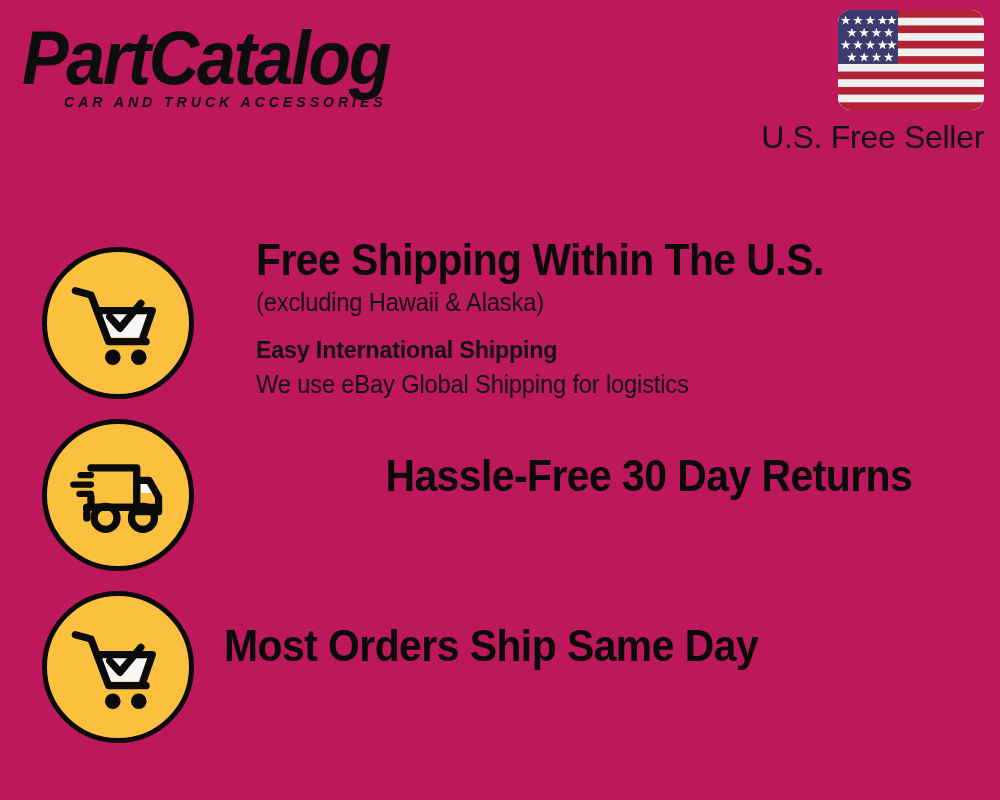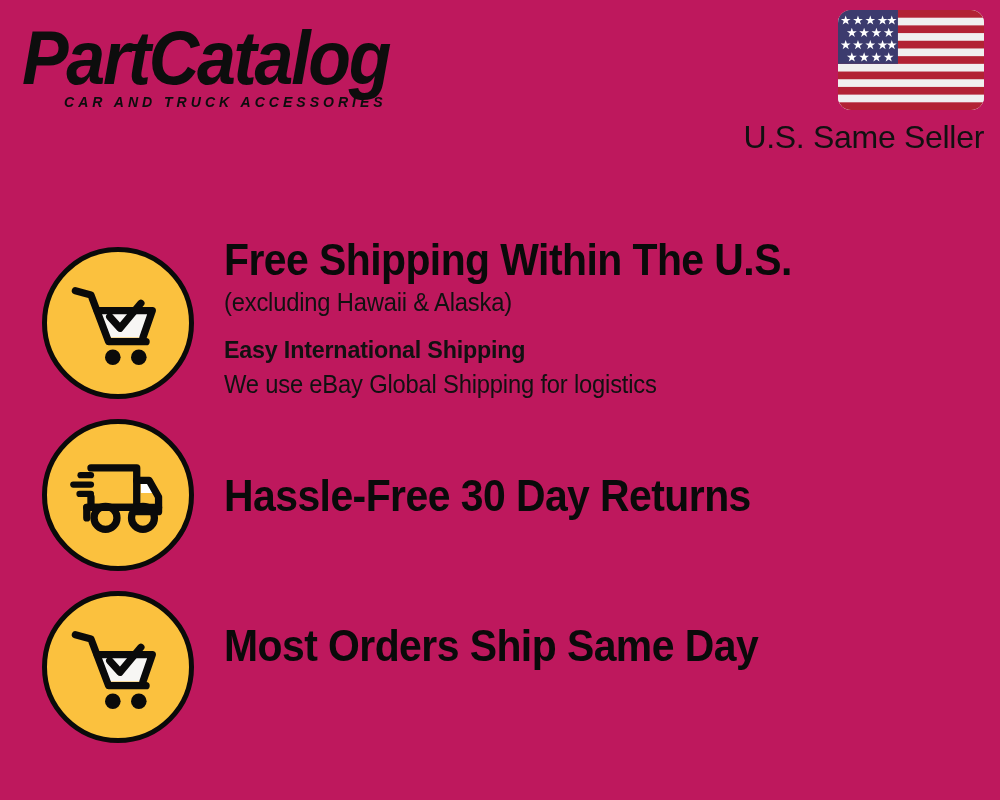--- a/index.html
+++ b/index.html
@@ -133,25 +133,25 @@
     white-space: nowrap;
   }
   .feature-sub.strong {
     font-weight: bold;
     font-size: 24.5px;
   }
 
   
   #row-shipping        { top: 247px; }
   #row-shipping .feature-icon { top: 0px; }
-  #row-shipping .feature-text { top: -12px; }
+  #row-shipping .feature-text { top: -12px; margin-left: 32px; }
 
   #row-returns         { top: 419px; }
   #row-returns .feature-icon { top: 0px; }
-  #row-returns .feature-text { top: 52px; }
+  #row-returns .feature-text { top: 32px; text-align: right; }
 
   #row-same-day        { top: 591px; }
   #row-same-day .feature-icon { top: 0px; }
   #row-same-day .feature-text { top: 30px; }
 </style>
 </head>
 <body>
 
 <div id="page">
 
@@ -193,21 +193,21 @@
         <polygon points="70,39 71.6,43.6 76.4,43.6 72.5,46.4 74,51 70,48.2 66,51 67.5,46.4 63.6,43.6 68.4,43.6"></polygon>
 
         <polygon points="18,55 19.6,59.6 24.4,59.6 20.5,62.4 22,67 18,64.2 14,67 15.5,62.4 11.6,59.6 16.4,59.6"></polygon>
         <polygon points="34,55 35.6,59.6 40.4,59.6 36.5,62.4 38,67 34,64.2 30,67 31.5,62.4 27.6,59.6 32.4,59.6"></polygon>
         <polygon points="50,55 51.6,59.6 56.4,59.6 52.5,62.4 54,67 50,64.2 46,67 47.5,62.4 43.6,59.6 48.4,59.6"></polygon>
         <polygon points="66,55 67.6,59.6 72.4,59.6 68.5,62.4 70,67 66,64.2 62,67 63.5,62.4 59.6,59.6 64.4,59.6"></polygon>
       </g>
     </svg>
   </div>
 
-  <div class="seller-line">U.S. Same Seller</div>
+  <div class="seller-line">U.S. Free Seller</div>
 
   <div class="feature" id="row-shipping">
     <div class="feature-icon">
       <svg viewBox="0 0 100 100" aria-hidden="true">
 
         <path d="M31 37 H82 L74 64 H39 Z" fill="#F7F6F4"></path>
 
         <path d="M9 19 L24 23 L41 68 H77" fill="none" stroke="#0A0A0A" stroke-width="7" stroke-linecap="round" stroke-linejoin="round"></path>
         <path d="M30 38 H83 L74 64" fill="none" stroke="#0A0A0A" stroke-width="7" stroke-linecap="round" stroke-linejoin="round"></path>
 

